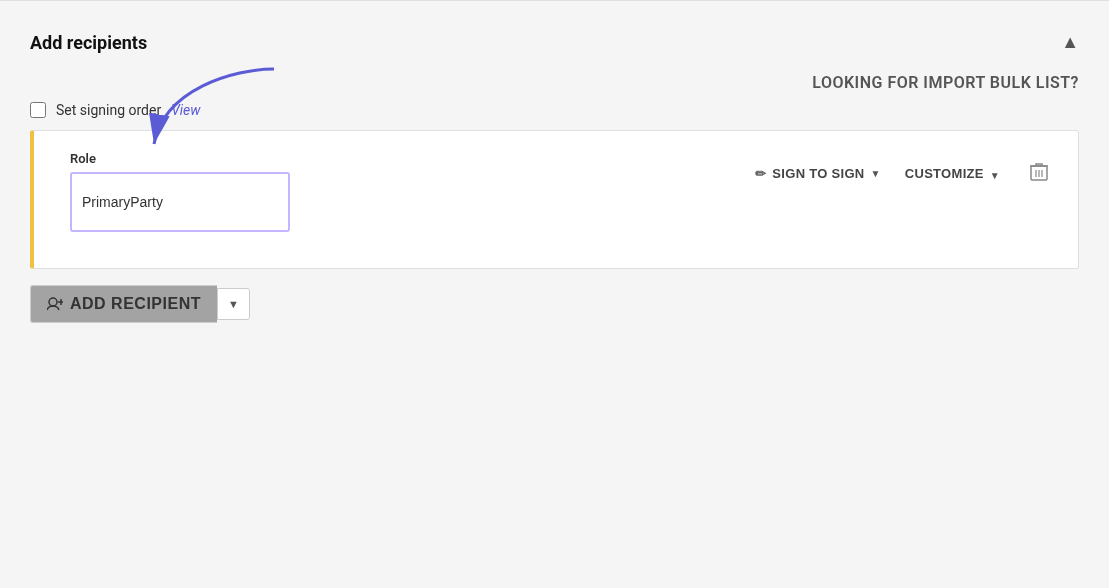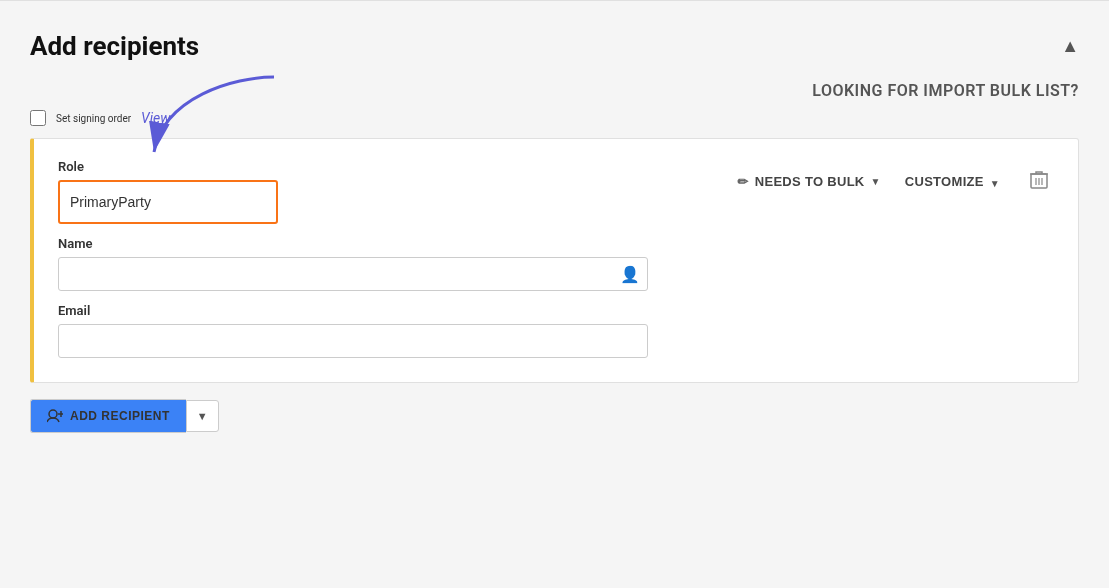--- a/index.html
+++ b/index.html
@@ -21,21 +21,21 @@
       background: #e0e0e0;
       margin-bottom: 20px;
     }
     .section-header {
       display: flex;
       align-items: center;
       justify-content: space-between;
       padding: 10px 30px 20px 30px;
     }
     .section-title {
-      font-size: 26px;
+      font-size: 18px;
       font-weight: 700;
       color: #111;
     }
     .collapse-icon {
       font-size: 18px;
       color: #555;
       cursor: pointer;
     }
     .import-link-row {
       display: flex;
@@ -57,21 +57,21 @@
       padding: 0 30px 12px 30px;
       gap: 10px;
     }
     .signing-order-row input[type="checkbox"] {
       width: 16px;
       height: 16px;
       accent-color: #6c63d5;
       cursor: pointer;
     }
     .signing-order-label {
-      font-size: 10px;
+      font-size: 14px;
       color: #333;
     }
     .view-link {
       font-size: 14px;
       color: #5b5bd6;
       cursor: pointer;
       text-decoration: none;
       font-style: italic;
     }
 
@@ -82,41 +82,42 @@
       border: 1px solid #e0e0e0;
       border-left: 4px solid #f0c040;
       border-radius: 3px;
       padding: 20px 24px 24px 24px;
       position: relative;
     }
     .card-top-row {
       display: flex;
       align-items: flex-start;
       justify-content: space-between;
+      margin-left: 12px;
     }
     .fields-area {
       flex: 1;
       max-width: 660px;
     }
     .actions-area {
       display: flex;
       align-items: center;
       gap: 24px;
       padding-top: 8px;
     }
     .role-label {
       font-size: 13px;
       font-weight: 600;
       color: #333;
       margin-bottom: 6px;
     }
     .role-input {
       width: 220px;
-      padding: 12px 10px;
-      border: 2px solid #f97316;
+      padding: 20px 10px;
+      border: 2px solid #c4b5fd;
       border-radius: 3px;
       font-size: 14px;
       outline: none;
       color: #333;
       background: #fff;
     }
     .role-name-row {
       display: flex;
       align-items: center;
       gap: 12px;
@@ -209,25 +210,25 @@
       display: flex;
       align-items: center;
       gap: 0;
       padding: 0 30px;
     }
     .add-recipient-btn {
       display: flex;
       align-items: center;
       gap: 7px;
       padding: 9px 16px;
-      background: #3b82f6;
+      background: #a3a3a3;
       border: 1px solid #ccc;
       border-right: none;
       border-radius: 3px 0 0 3px;
-      font-size: 12px;
+      font-size: 16px;
       font-weight: 600;
       letter-spacing: 0.5px;
       color: #333;
       cursor: pointer;
       text-transform: uppercase;
     }
     .add-recipient-dropdown {
       padding: 9px 10px;
       background: #fff;
       border: 1px solid #ccc;
@@ -280,42 +281,26 @@
 
       <div class="fields-area">
 
         <div class="role-name-row">
           <div class="field-group">
             <div class="role-label">Role</div>
             <input class="role-input" type="text" value="PrimaryParty" style="">
           </div>
         </div>
 
-        <div class="name-email-row">
-          <div class="field-group">
-            <div class="field-label">Name</div>
-            <div class="field-input-wrap">
-              <input class="field-input" type="text" style="">
-              <span class="contact-icon">👤</span>
-            </div>
-          </div>
-
-          <div class="field-group">
-            <div class="field-label">Email</div>
-            <div class="field-input-wrap">
-              <input class="field-input" type="email" style="">
-            </div>
-          </div>
-        </div>
       </div>
 
       <div class="actions-area">
         <button class="needs-to-sign-btn">
           <span class="pencil-icon">✏</span>
-          <span>NEEDS TO BULK</span>
+          <span>SIGN TO SIGN</span>
           <span class="dropdown-arrow">▼</span>
         </button>
         <button class="customize-btn">
           <span>CUSTOMIZE</span>
           <span class="dropdown-arrow">▼</span>
         </button>
         <button class="delete-btn">
           <svg width="18" height="20" viewBox="0 0 18 20">
             <rect x="1" y="5" width="16" height="14" rx="1" fill="none" stroke="#888" stroke-width="1.5"></rect>
             <path d="M6 5V3h6v2" fill="none" stroke="#888" stroke-width="1.5"></path>

